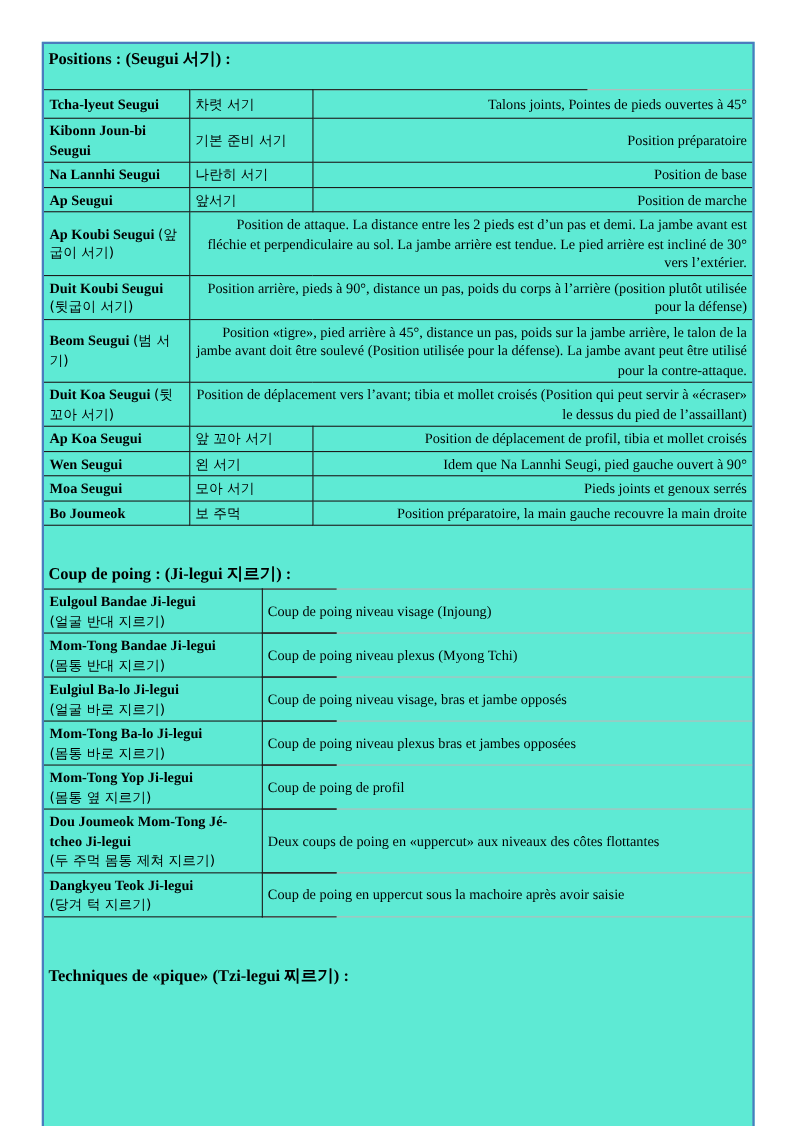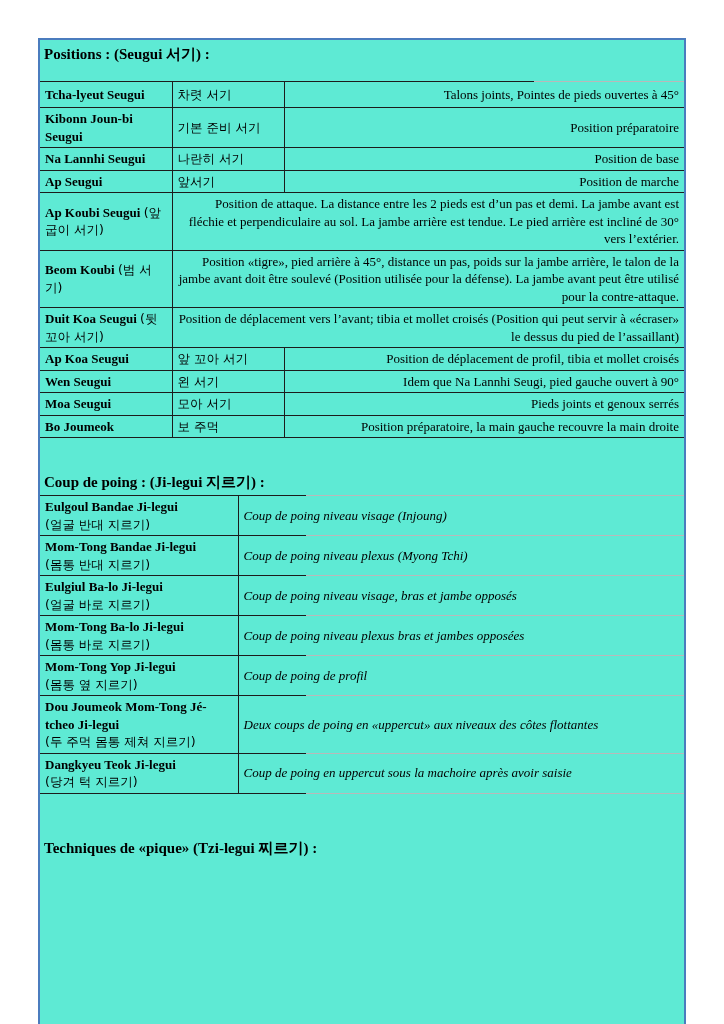--- a/index.html
+++ b/index.html
@@ -33,21 +33,21 @@
   #t1 td:last-child{border-right:none;text-align:right;}
   #t1 tr:first-child td.c3{border-top-color:#b9b9b9;position:relative;}
   #t1 tr:first-child td.c3::before{content:"";position:absolute;left:-1px;top:-1px;width:250px;height:1px;background:#1c1c1c;}
   #t1 tr:nth-child(13) td{height:40px;}
   #t1 tr:nth-child(1) td{height:21px;}
 
   
   #t2 td.c1,#t3 td.c1{border:1px solid #1c1c1c;border-left:none;}
   #t2 td.desc,#t3 td.desc{
     border-top:1px solid #b9b9b9;border-bottom:1px solid #b9b9b9;
-    border-left:1px solid #1c1c1c;border-right:none;position:relative;font-style:italic;
+    border-left:1px solid #1c1c1c;border-right:none;position:relative;
   }
   #t2 td.desc::before,#t3 td.desc::before{content:"";position:absolute;left:-1px;top:-1px;height:1px;background:#1c1c1c;}
   #t2 td.desc::after,#t3 td.desc::after{content:"";position:absolute;left:-1px;bottom:-1px;height:1px;background:#1c1c1c;}
   #t2 td.desc::before,#t2 td.desc::after{width:68px;}
 </style>
 </head>
 <body>
 
 <div class="frame">
 
@@ -77,21 +77,25 @@
         <tr>
           <td class="c1"><span class="name">Ap Seugui</span></td>
           <td class="c2"><span class="ko">앞서기</span></td>
           <td class="c3"><span>Position de marche</span></td>
         </tr>
         <tr>
           <td class="c1"><span class="name">Ap Koubi Seugui</span> <span class="ko">(앞굽이 서기)</span></td>
           <td class="desc" colspan="2"><span>Position de attaque. La distance entre les 2 pieds est d’un pas et demi. La jambe avant est fléchie et perpendiculaire au sol. La jambe arrière est tendue. Le pied arrière est incliné de 30° vers l’extérier.</span></td>
         </tr>
         <tr>
-          <td class="c1"><span class="name">Beom Koubi</span> <span class="ko">(범 서기)</span></td>
+          <td class="c1"><span class="name">Duit Koubi Seugui</span> <span class="ko">(뒷굽이 서기)</span></td>
+          <td class="desc" colspan="2"><span>Position arrière, pieds à 90°, distance un pas, poids du corps à l’arrière (position plutôt utilisée pour la défense)</span></td>
+        </tr>
+        <tr>
+          <td class="c1"><span class="name">Beom Seugui</span> <span class="ko">(범 서기)</span></td>
           <td class="desc" colspan="2"><span>Position «tigre», pied arrière à 45°, distance un pas, poids sur la jambe arrière, le talon de la jambe avant doit être soulevé (Position utilisée pour la défense). La jambe avant peut être utilisé pour la contre-attaque.</span></td>
         </tr>
         <tr>
           <td class="c1"><span class="name">Duit Koa Seugui</span> <span class="ko">(뒷 꼬아 서기)</span></td>
           <td class="desc" colspan="2"><span>Position de déplacement vers l’avant; tibia et mollet croisés (Position qui peut servir à «écraser» le dessus du pied de l’assaillant)</span></td>
         </tr>
         <tr>
           <td class="c1"><span class="name">Ap Koa Seugui</span></td>
           <td class="c2"><span class="ko">앞 꼬아 서기</span></td>
           <td class="c3"><span>Position de déplacement de profil, tibia et mollet croisés</span></td>

